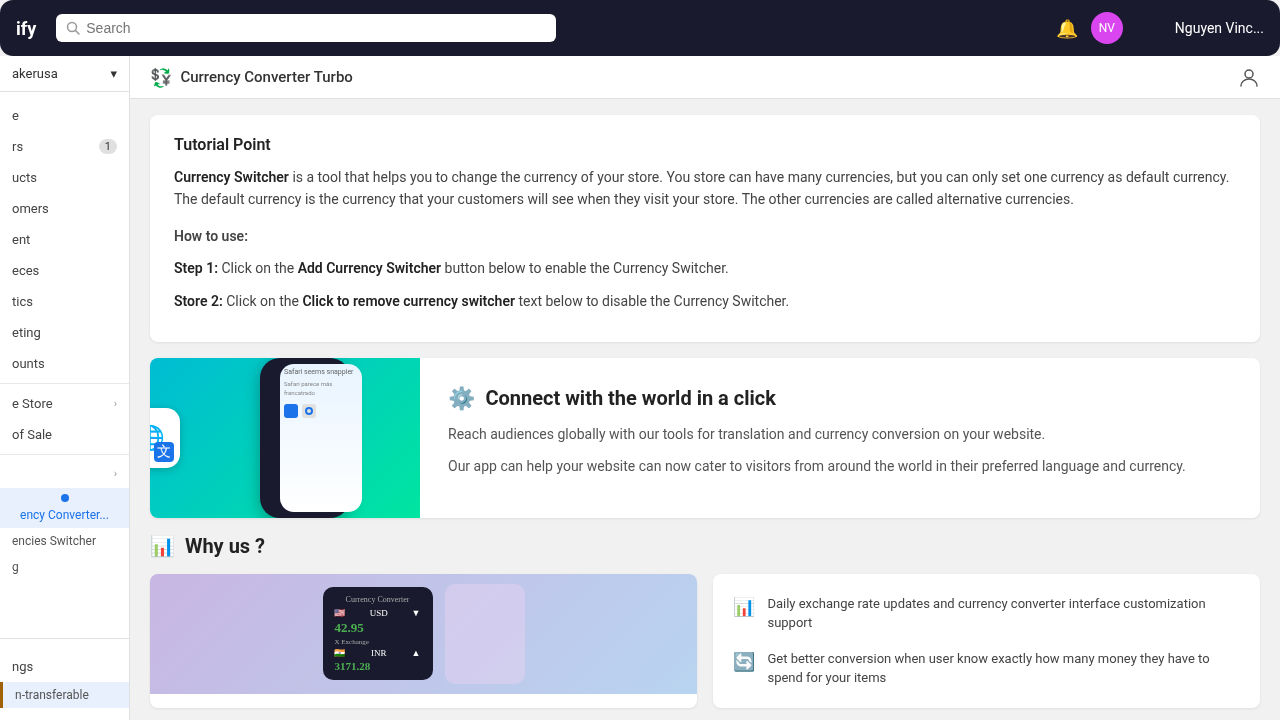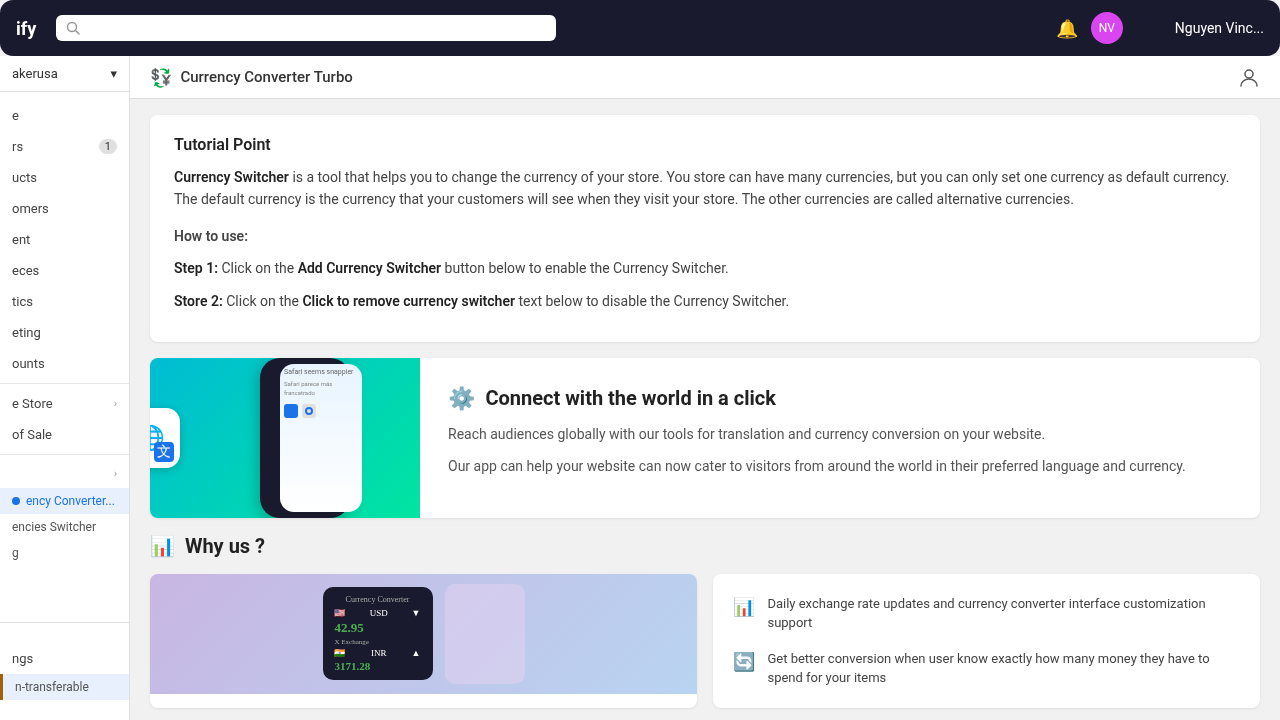--- a/index.html
+++ b/index.html
@@ -110,31 +110,31 @@
     }
     .sidebar-sub {
       padding: 6px 12px;
       font-size: 12px;
       color: #555;
       cursor: pointer;
       display: flex;
       align-items: center;
       gap: 6px;
     }
-    .sidebar-sub.active { background: #e8f0fe; color: #1a73e8; }
+    .sidebar-sub.active { background: #e8f0fe; color: #1a73e8; flex-direction: column; }
     .sidebar-sub .dot {
       width: 8px; height: 8px;
       background: #1a73e8;
       border-radius: 50%;
     }
     .sidebar-chevron {
       font-size: 11px; color: #999;
     }
     .sidebar-bottom {
-      padding: 20px 0;
+      padding: 12px 0;
       border-top: 1px solid #e0e0e0;
     }
     .sidebar-bottom-item {
       padding: 6px 12px;
       font-size: 12px;
       color: #555;
       cursor: pointer;
       background: #e8f0fe;
       border-left: 3px solid #a16207;
     }
@@ -370,20 +370,21 @@
 </head>
 <body>
 
 <div class="topbar">
   <span class="topbar-logo">ify</span>
   <div class="topbar-search">
     <svg width="14" height="14" viewBox="0 0 14 14" fill="none">
       <circle cx="6" cy="6" r="4.5" stroke="#999" stroke-width="1.5"></circle>
       <line x1="9.5" y1="9.5" x2="13" y2="13" stroke="#999" stroke-width="1.5" stroke-linecap="round"></line>
     </svg>
+    <input type="text" placeholder="Search" style="">
   </div>
   <div class="topbar-right">
     <span class="topbar-bell">🔔</span>
     <div class="topbar-avatar">NV</div>
     <span class="topbar-user">Nguyen Vinc...</span>
   </div>
 </div>
 
 <div class="main-layout">
 

